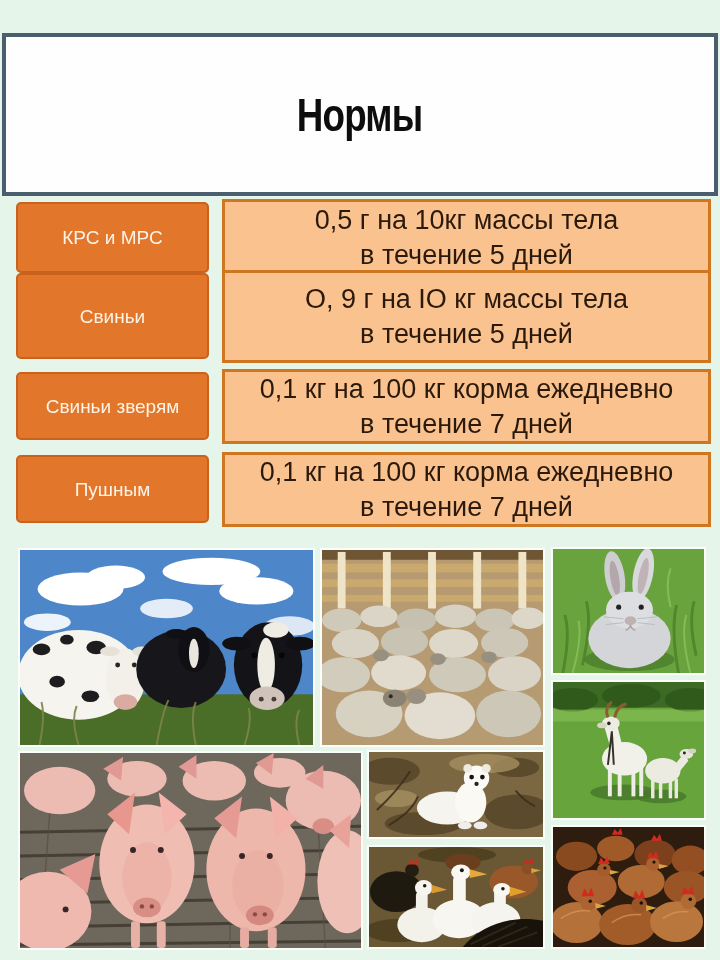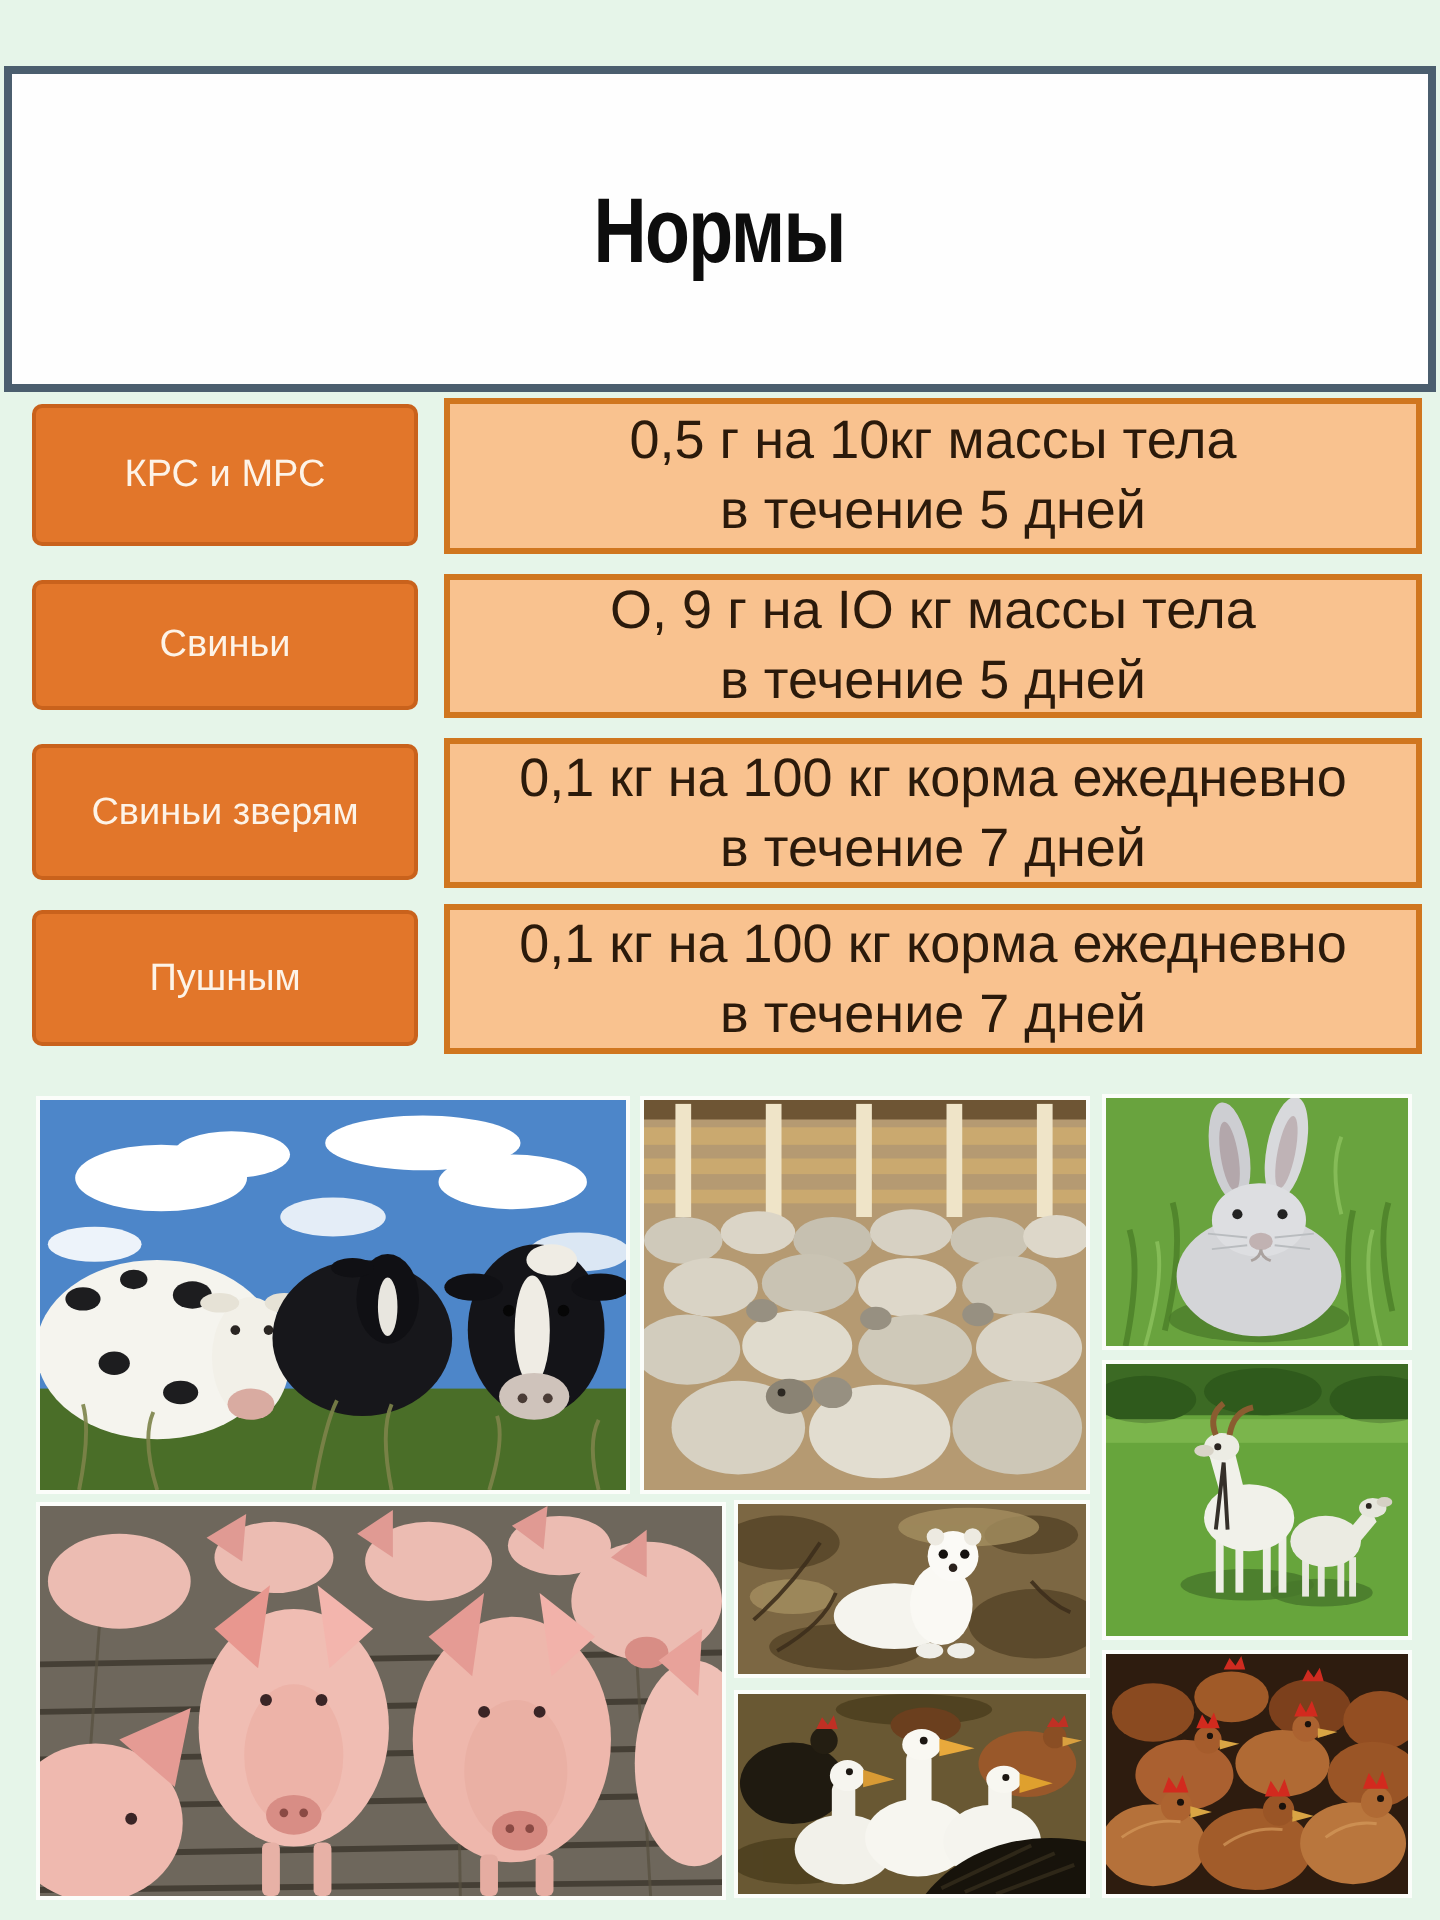--- a/index.html
+++ b/index.html
@@ -14,21 +14,21 @@
     box-sizing:border-box;background:#fefefe;border:4px solid #4b5e6e;
     display:flex;align-items:center;justify-content:center;
   }
   .title-text{
     font-size:46px;font-weight:bold;color:#0d0d0d;
     transform:scaleX(.8);letter-spacing:-1px;
   }
   
   .drow{position:absolute;left:16px;width:695px;}
   .drow.r1{top:199px;height:78px;}
-  .drow.r2{top:287px;height:72px;}
+  .drow.r2{top:270px;height:93px;}
   .drow.r3{top:369px;height:75px;}
   .drow.r4{top:452px;height:75px;}
   .dlabel{
     position:absolute;left:0;top:3px;bottom:4px;width:193px;box-sizing:border-box;
     background:#e2762a;border:2px solid #c9621c;border-radius:5px;
     color:#fdf3e7;font-size:19px;line-height:31px;
     display:flex;align-items:center;justify-content:center;text-align:center;
     padding:0 14px;
   }
   .dvalue{

